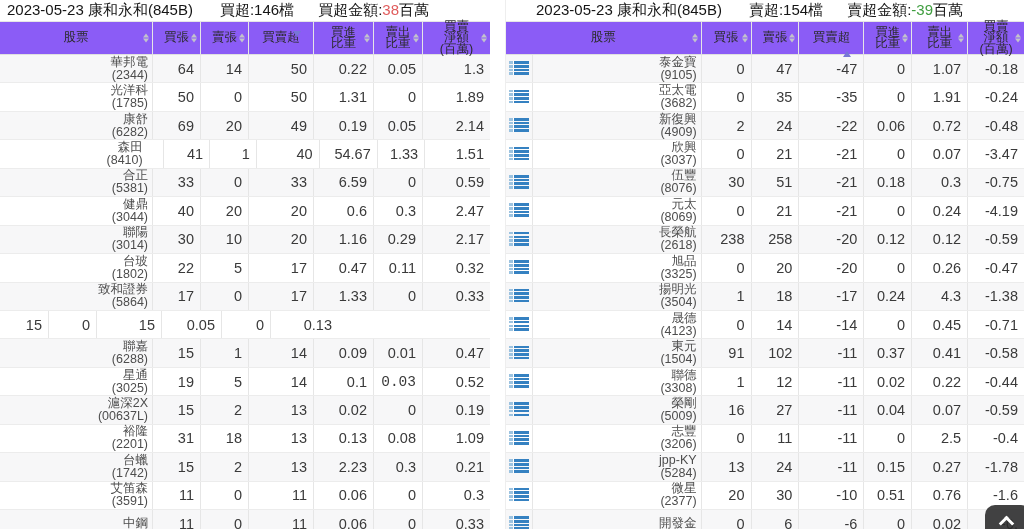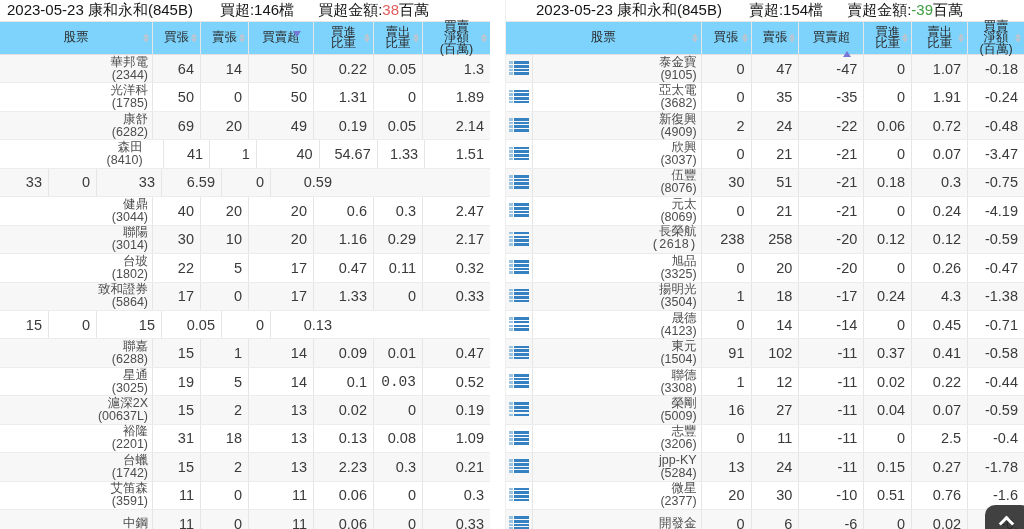--- a/index.html
+++ b/index.html
@@ -14,21 +14,21 @@
   .panel.left{width:490px;}
   .panel.right{width:519px; margin-left:15px; border-left:1px solid #eee;}
   .title-row{height:22px; display:flex; align-items:center; font-size:15px; color:#151515; border-bottom:1px solid #e6e6e6; white-space:nowrap;}
   .panel.left .title-row{padding-left:7px;}
   .panel.right .title-row{padding-left:30px;}
   .t-count{margin-left:27px;}
   .t-amount{margin-left:24px;}
   .val-pos{color:var(--pos);}
   .val-neg{color:var(--neg);}
   
-  .thead{display:flex; height:33px; border-bottom:1px solid #e0e0e0; background:#7dd3fc;}
+  .thead{display:flex; height:33px; border-bottom:1px solid #e0e0e0; background:#8b5cf6;}
   .hcell{position:relative; display:flex; flex-direction:column; align-items:center; justify-content:center; font-size:12.5px; line-height:11.5px; color:#2b2b2b; border-left:1px solid #e6e6e6; cursor:pointer;}
   .hcell:first-child{border-left:none;}
   .sort-arrows{position:absolute; right:3px; top:50%; transform:translateY(-50%); display:flex; flex-direction:column; align-items:center;}
   .sa-up{width:0;height:0;border-left:3.5px solid transparent;border-right:3.5px solid transparent;border-bottom:4px solid #c3c3cb; margin-bottom:1px;}
   .sa-down{width:0;height:0;border-left:3.5px solid transparent;border-right:3.5px solid transparent;border-top:4px solid #c3c3cb;}
   .sort-active{position:absolute; right:12px; bottom:4px;}
   .sort-active .tri-down{width:0;height:0;border-left:4.5px solid transparent;border-right:4.5px solid transparent;border-top:6px solid var(--active-sort);}
   .sort-active .tri-up{width:0;height:0;border-left:4.5px solid transparent;border-right:4.5px solid transparent;border-bottom:6px solid var(--active-sort);}
   
   .tbody{}
@@ -154,20 +154,24 @@
             <div>(8410)</div>
           </div>
           <div class="cell" style="width: 48px; margin-left: 16px;">41</div>
           <div class="cell" style="width: 48px;">1</div>
           <div class="cell val-pos" style="width: 65px;">40</div>
           <div class="cell" style="width: 60px;">54.67</div>
           <div class="cell" style="width: 49px;">1.33</div>
           <div class="cell" style="width: 68px;">1.51</div>
         </div>
         <div class="trow">
+          <div class="cell stock-cell" style="width: 152px;">
+            <div>合正</div>
+            <div>(5381)</div>
+          </div>
           <div class="cell" style="width: 48px;">33</div>
           <div class="cell" style="width: 48px;">0</div>
           <div class="cell val-pos" style="width: 65px;">33</div>
           <div class="cell" style="width: 60px;">6.59</div>
           <div class="cell" style="width: 49px;">0</div>
           <div class="cell" style="width: 68px;">0.59</div>
         </div>
         <div class="trow">
           <div class="cell stock-cell" style="width: 152px;">
             <div>健鼎</div>
@@ -492,21 +496,21 @@
         </div>
         <div class="trow">
           <div class="cell icon-cell" style="width: 26px;">
             <span class="list-icon">
               <i></i>
               <i></i>
               <i></i>
               <i></i>
             </span>
           </div>
-          <div class="cell stock-cell" style="width: 169px; font-family: Liberation Mono, monospace;">
+          <div class="cell stock-cell" style="width: 169px;">
             <div>長榮航</div>
             <div>(2618)</div>
           </div>
           <div class="cell" style="width: 50px;">238</div>
           <div class="cell" style="width: 48px;">258</div>
           <div class="cell val-neg" style="width: 65px;">-20</div>
           <div class="cell" style="width: 48px;">0.12</div>
           <div class="cell" style="width: 56px;">0.12</div>
           <div class="cell" style="width: 57px;">-0.59</div>
         </div>

